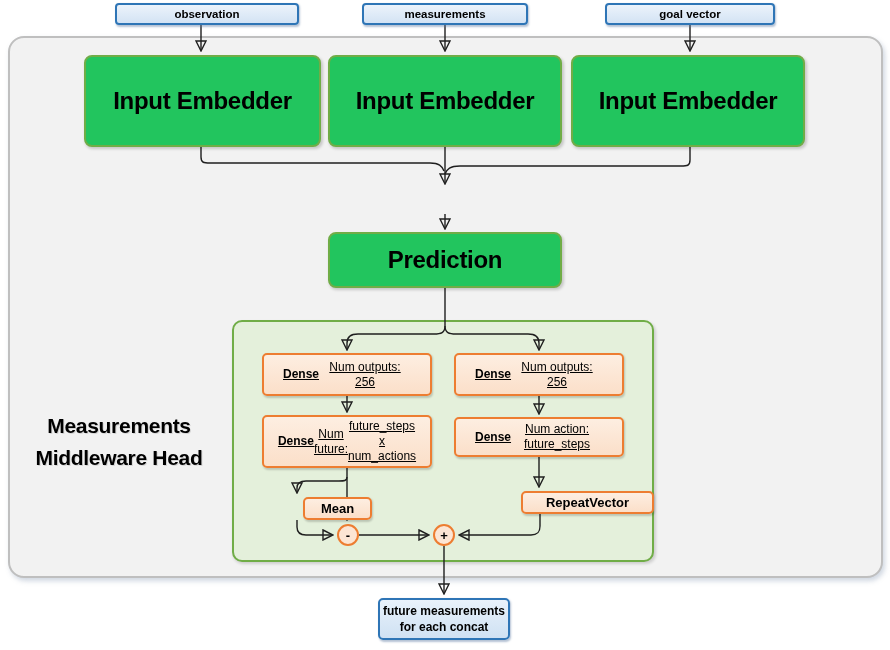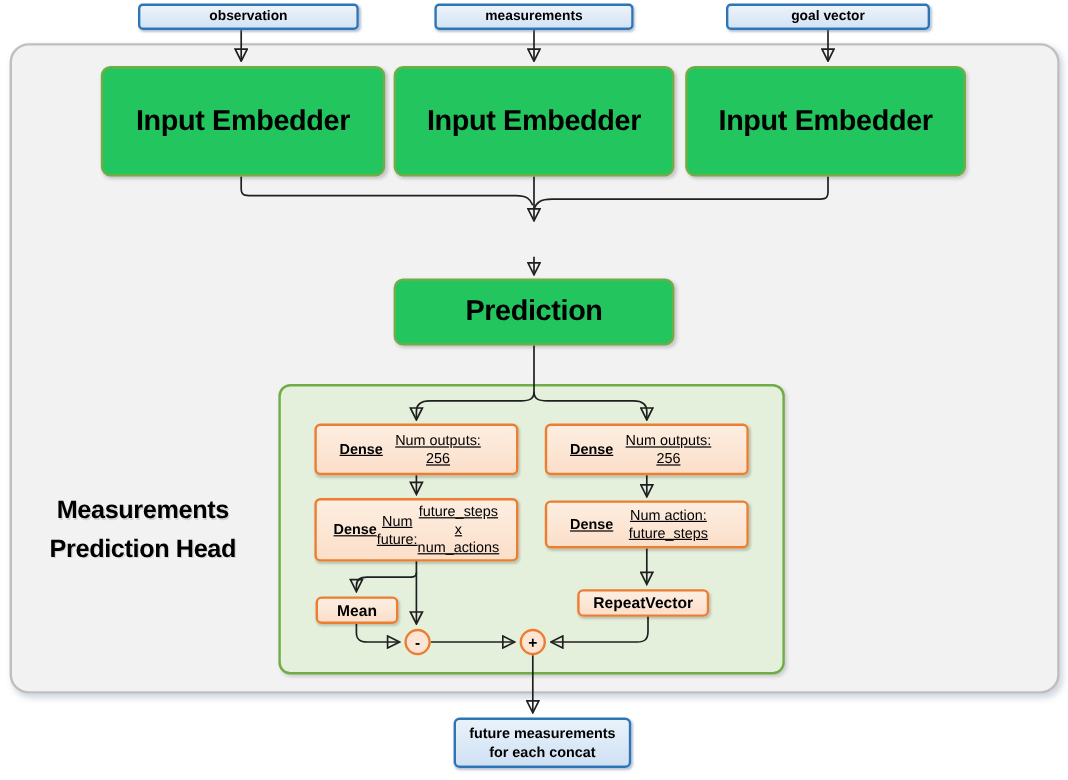--- a/index.html
+++ b/index.html
@@ -45,40 +45,40 @@
 
   
   .orange-box {
     border:2.5px solid #ED7D31; border-radius:5px;
     background:linear-gradient(180deg,#FDEEE1 0%,#FBDFC9 100%);
     box-shadow:1px 1.5px 2px rgba(0,0,0,.18);
     z-index:3;
   }
   .dense { flex-direction:row; font-size:12px; line-height:15px; padding:2px 19px;text-decoration:underline; }
   .dense .t { font-weight:bold; }
-  .small-orange { font-weight:bold; font-size:13px; }
+  .small-orange { font-weight:bold; font-size:13px;margin-left:40px; }
   .op-circle {
     width:22px; height:22px; border-radius:50%;
     border:2.5px solid #ED7D31;
     background:#FCE5D4;
     font-weight:bold; font-size:13px; line-height:1;
     z-index:4;
   }
   .concat-ellipse {
     left:400px; top:187px; width:90px; height:27px;
     border:2.5px solid #ED7D31; border-radius:50%;
     background:linear-gradient(180deg,#FDEEE1 0%,#FBDFC9 100%);
     font-weight:bold; font-size:12px; letter-spacing:.5px;
     box-shadow:1px 1.5px 2px rgba(0,0,0,.18);
     z-index:3;
   }
 
   
   .out-box {
-    left:378px; top:598px; width:148px; height:42px;
+    left:378px; top:598px; width:132px; height:42px;
     border:2.5px solid #2E75B6; border-radius:5px;
     background:linear-gradient(180deg,#E9F2FB 0%,#CFE1F3 100%);
     font-weight:bold; font-size:12px; line-height:16px;
     flex-direction:column;
     box-shadow:1px 1.5px 2px rgba(90,120,160,.45);
     z-index:3;
   }
 
   .head-label {
     left:16px; top:410px; width:206px;
@@ -139,21 +139,21 @@
 
   <div class="abs ctr green-box" style="left:84px; top:55px; width:237px; height:92px;">Input Embedder</div>
   <div class="abs ctr green-box" style="left:328px; top:55px; width:234px; height:92px;">Input Embedder</div>
   <div class="abs ctr green-box" style="left:571px; top:55px; width:234px; height:92px;">Input Embedder</div>
 
 
   <div class="abs ctr green-box" style="left:328px; top:232px; width:234px; height:56px;">Prediction</div>
 
   <div class="abs head-label">
     <div>Measurements</div>
-    <div>Prediction Head</div>
+    <div>Middleware Head</div>
   </div>
 
   <div class="abs ctr orange-box dense" style="left:262px; top:353px; width:170px; height:43px;">
     <div class="t">Dense</div>
     <div>Num outputs: 256</div>
   </div>
   <div class="abs ctr orange-box dense" style="left:262px; top:415px; width:170px; height:53px;">
     <div class="t">Dense</div>
     <div>Num future:</div>
     <div>future_steps x num_actions</div>
@@ -162,21 +162,21 @@
   <div class="abs ctr orange-box dense" style="left:454px; top:353px; width:170px; height:43px;">
     <div class="t">Dense</div>
     <div>Num outputs: 256</div>
   </div>
   <div class="abs ctr orange-box dense" style="left:454px; top:417px; width:170px; height:40px;">
     <div class="t">Dense</div>
     <div>Num action: future_steps</div>
   </div>
 
   <div class="abs ctr orange-box small-orange" style="left:263px; top:497px; width:69px; height:23px;">Mean</div>
-  <div class="abs ctr orange-box small-orange" style="left:481px; top:491px; width:110px; height:23px;">RepeatVector</div>
+  <div class="abs ctr orange-box small-orange" style="left:481px; top:491px; width:133px; height:23px;">RepeatVector</div>
 
   <div class="abs ctr op-circle" style="left:337px; top:524px;">-</div>
   <div class="abs ctr op-circle" style="left:433px; top:524px;">+</div>
 
   <div class="abs ctr out-box">
     <div>future measurements</div>
     <div>for each concat</div>
   </div>
 
 </div>

